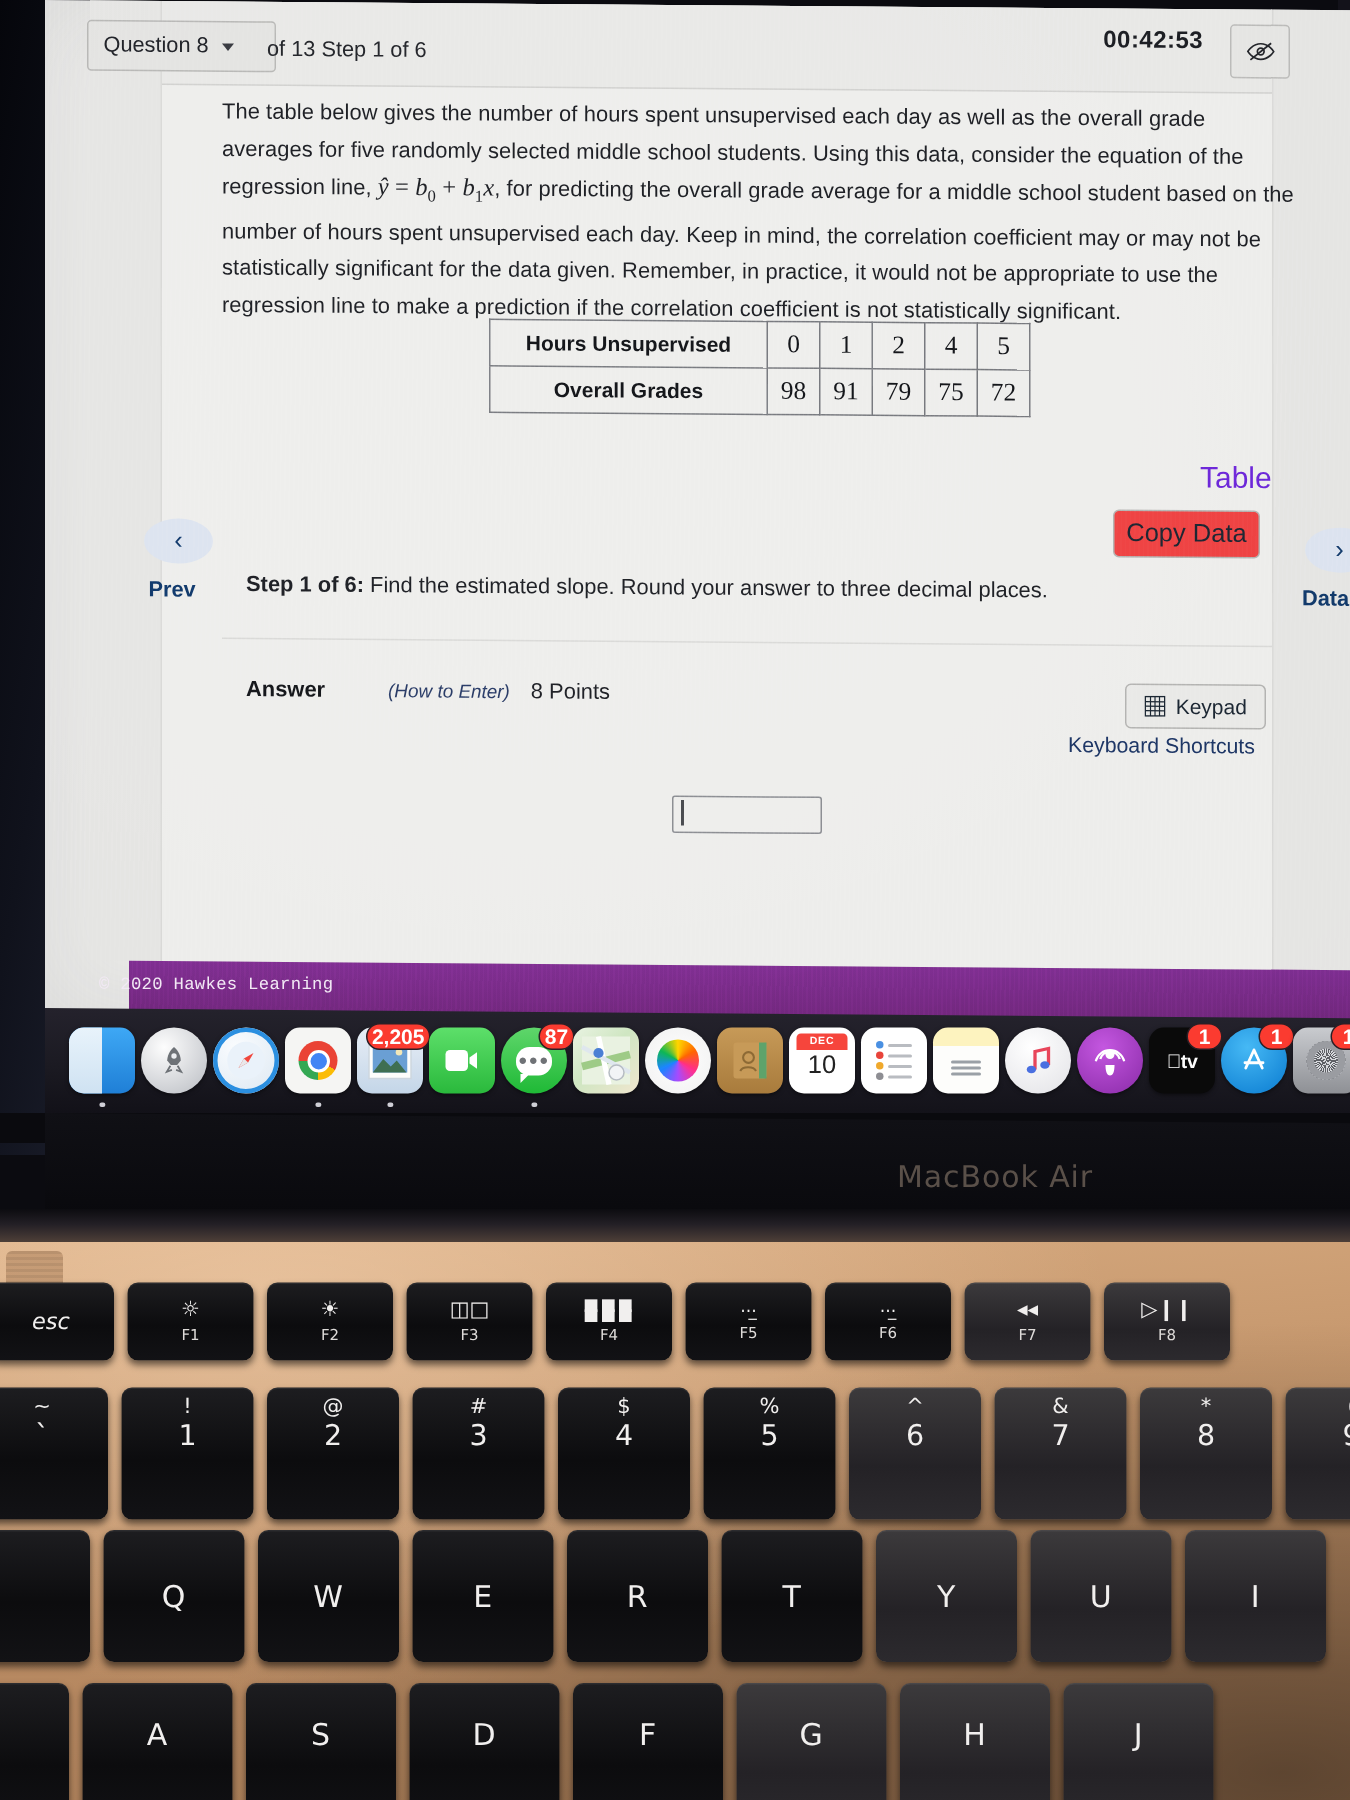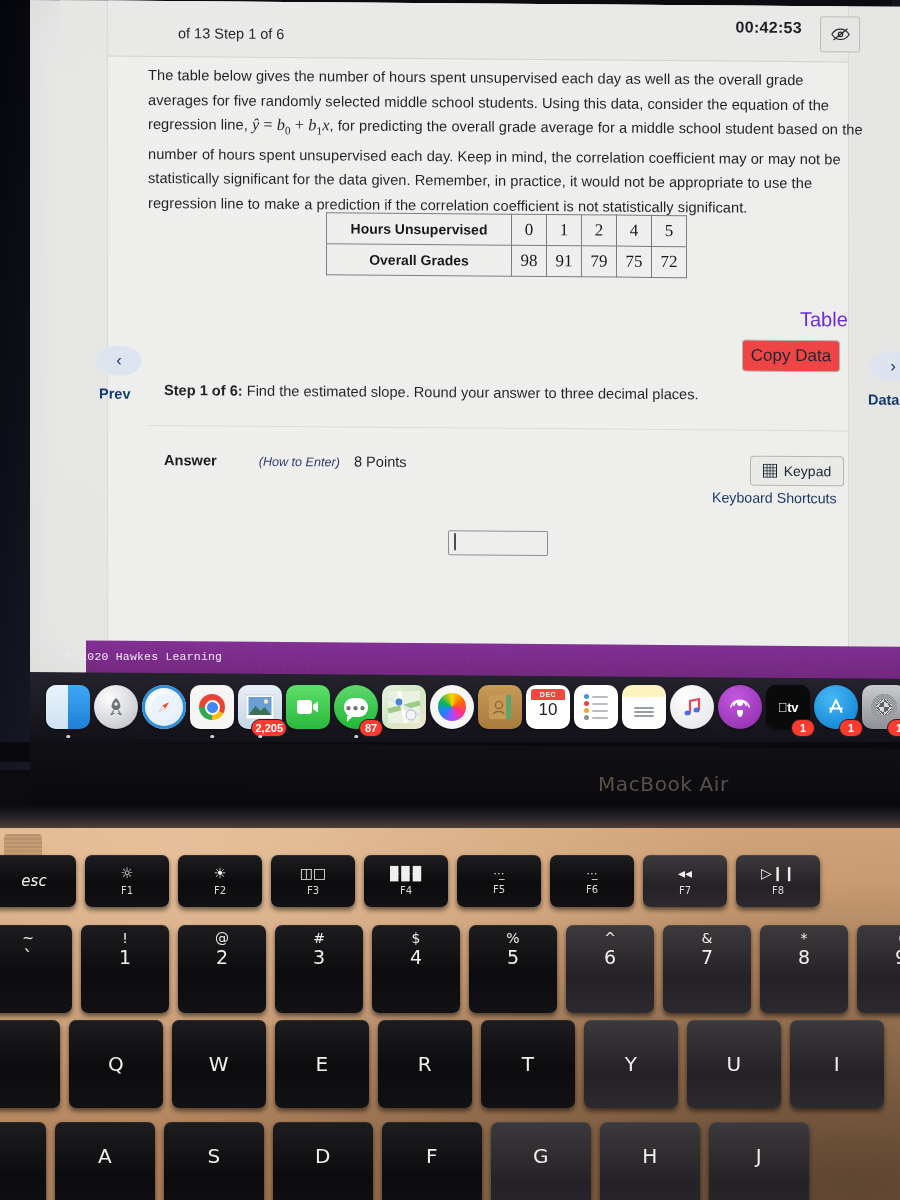--- a/index.html
+++ b/index.html
@@ -115,22 +115,22 @@
 
   
   .dockband{position:absolute;left:30px;top:672px;width:872px;height:70px;
     background:linear-gradient(180deg,#24222c 0%,#1b1a22 55%,#121118 100%);
     transform:skewY(0.45deg);transform-origin:left top;}
   .dock{position:absolute;left:46px;top:678px;width:850px;height:58px;display:flex;align-items:center;gap:4px;}
   .dockicon{position:relative;width:44px;height:44px;border-radius:10px;flex:0 0 auto;
     display:flex;align-items:center;justify-content:center;font-size:11px;color:#fff;cursor:pointer;
     box-shadow:0 1px 3px rgba(0,0,0,.5);}
   .badge{position:absolute;top:-3px;right:-5px;min-width:16px;height:16px;padding:0 3px;border-radius:9px;
-    background:#fb3b30;color:#fff;font-size:11px;font-weight:700;display:flex;align-items:center;justify-content:center;
-    border:1.2px solid #2a1f26;margin-top:37px;}
+    background:#fb3b30;color:#fff;font-size:14px;font-weight:700;display:flex;align-items:center;justify-content:center;
+    border:1.2px solid #2a1f26;}
   .dot{position:absolute;bottom:-9px;left:50%;transform:translateX(-50%);width:3.5px;height:3.5px;border-radius:50%;background:#cfcfd6;}
 
   
   .i-finder{background:linear-gradient(180deg,#3ea8f5,#1f7fd6);}
   .i-finder .fhalf{position:absolute;left:0;top:0;width:50%;height:100%;background:linear-gradient(180deg,#e8f3fb,#cfe2f2);border-radius:10px 0 0 10px;}
   .i-launch{background:radial-gradient(circle at 35% 30%,#fdfdfd,#b9bcc2);border-radius:50%;}
   .i-safari{background:radial-gradient(circle at 35% 30%,#fafcfe,#dbe7f2);border-radius:50%;
      box-shadow:inset 0 0 0 3px #2b8fe0,0 1px 3px rgba(0,0,0,.5);}
   .i-chrome{background:#f5f5f3;}
   .i-mail{background:linear-gradient(180deg,#e8eef6,#c4d6e8);}
@@ -225,20 +225,24 @@
   <div class="bezel-right"></div>
 
   <div id="screen">
 
     <div class="gutter-l"></div>
     <div class="gutter-r"></div>
     <div class="page-col"></div>
 
     <div class="topbar"></div>
 
+    <div class="qsel">
+      <span>Question 8</span>
+      <span class="caret"></span>
+    </div>
 
     <div class="qmeta">of 13 Step 1 of 6</div>
 
     <div class="timer">00:42:53</div>
 
     <div class="eyebtn">
       <svg width="19" height="14" viewBox="0 0 22 16">
         <path d="M1 8s3.6-6 10-6 10 6 10 6-3.6 6-10 6S1 8 1 8z" fill="none" stroke="#24262b" stroke-width="1.3"></path>
         <circle cx="11" cy="8" r="2.6" fill="none" stroke="#24262b" stroke-width="1.3"></circle>
         <line x1="3" y1="14.5" x2="19" y2="1.5" stroke="#24262b" stroke-width="1.4"></line>

